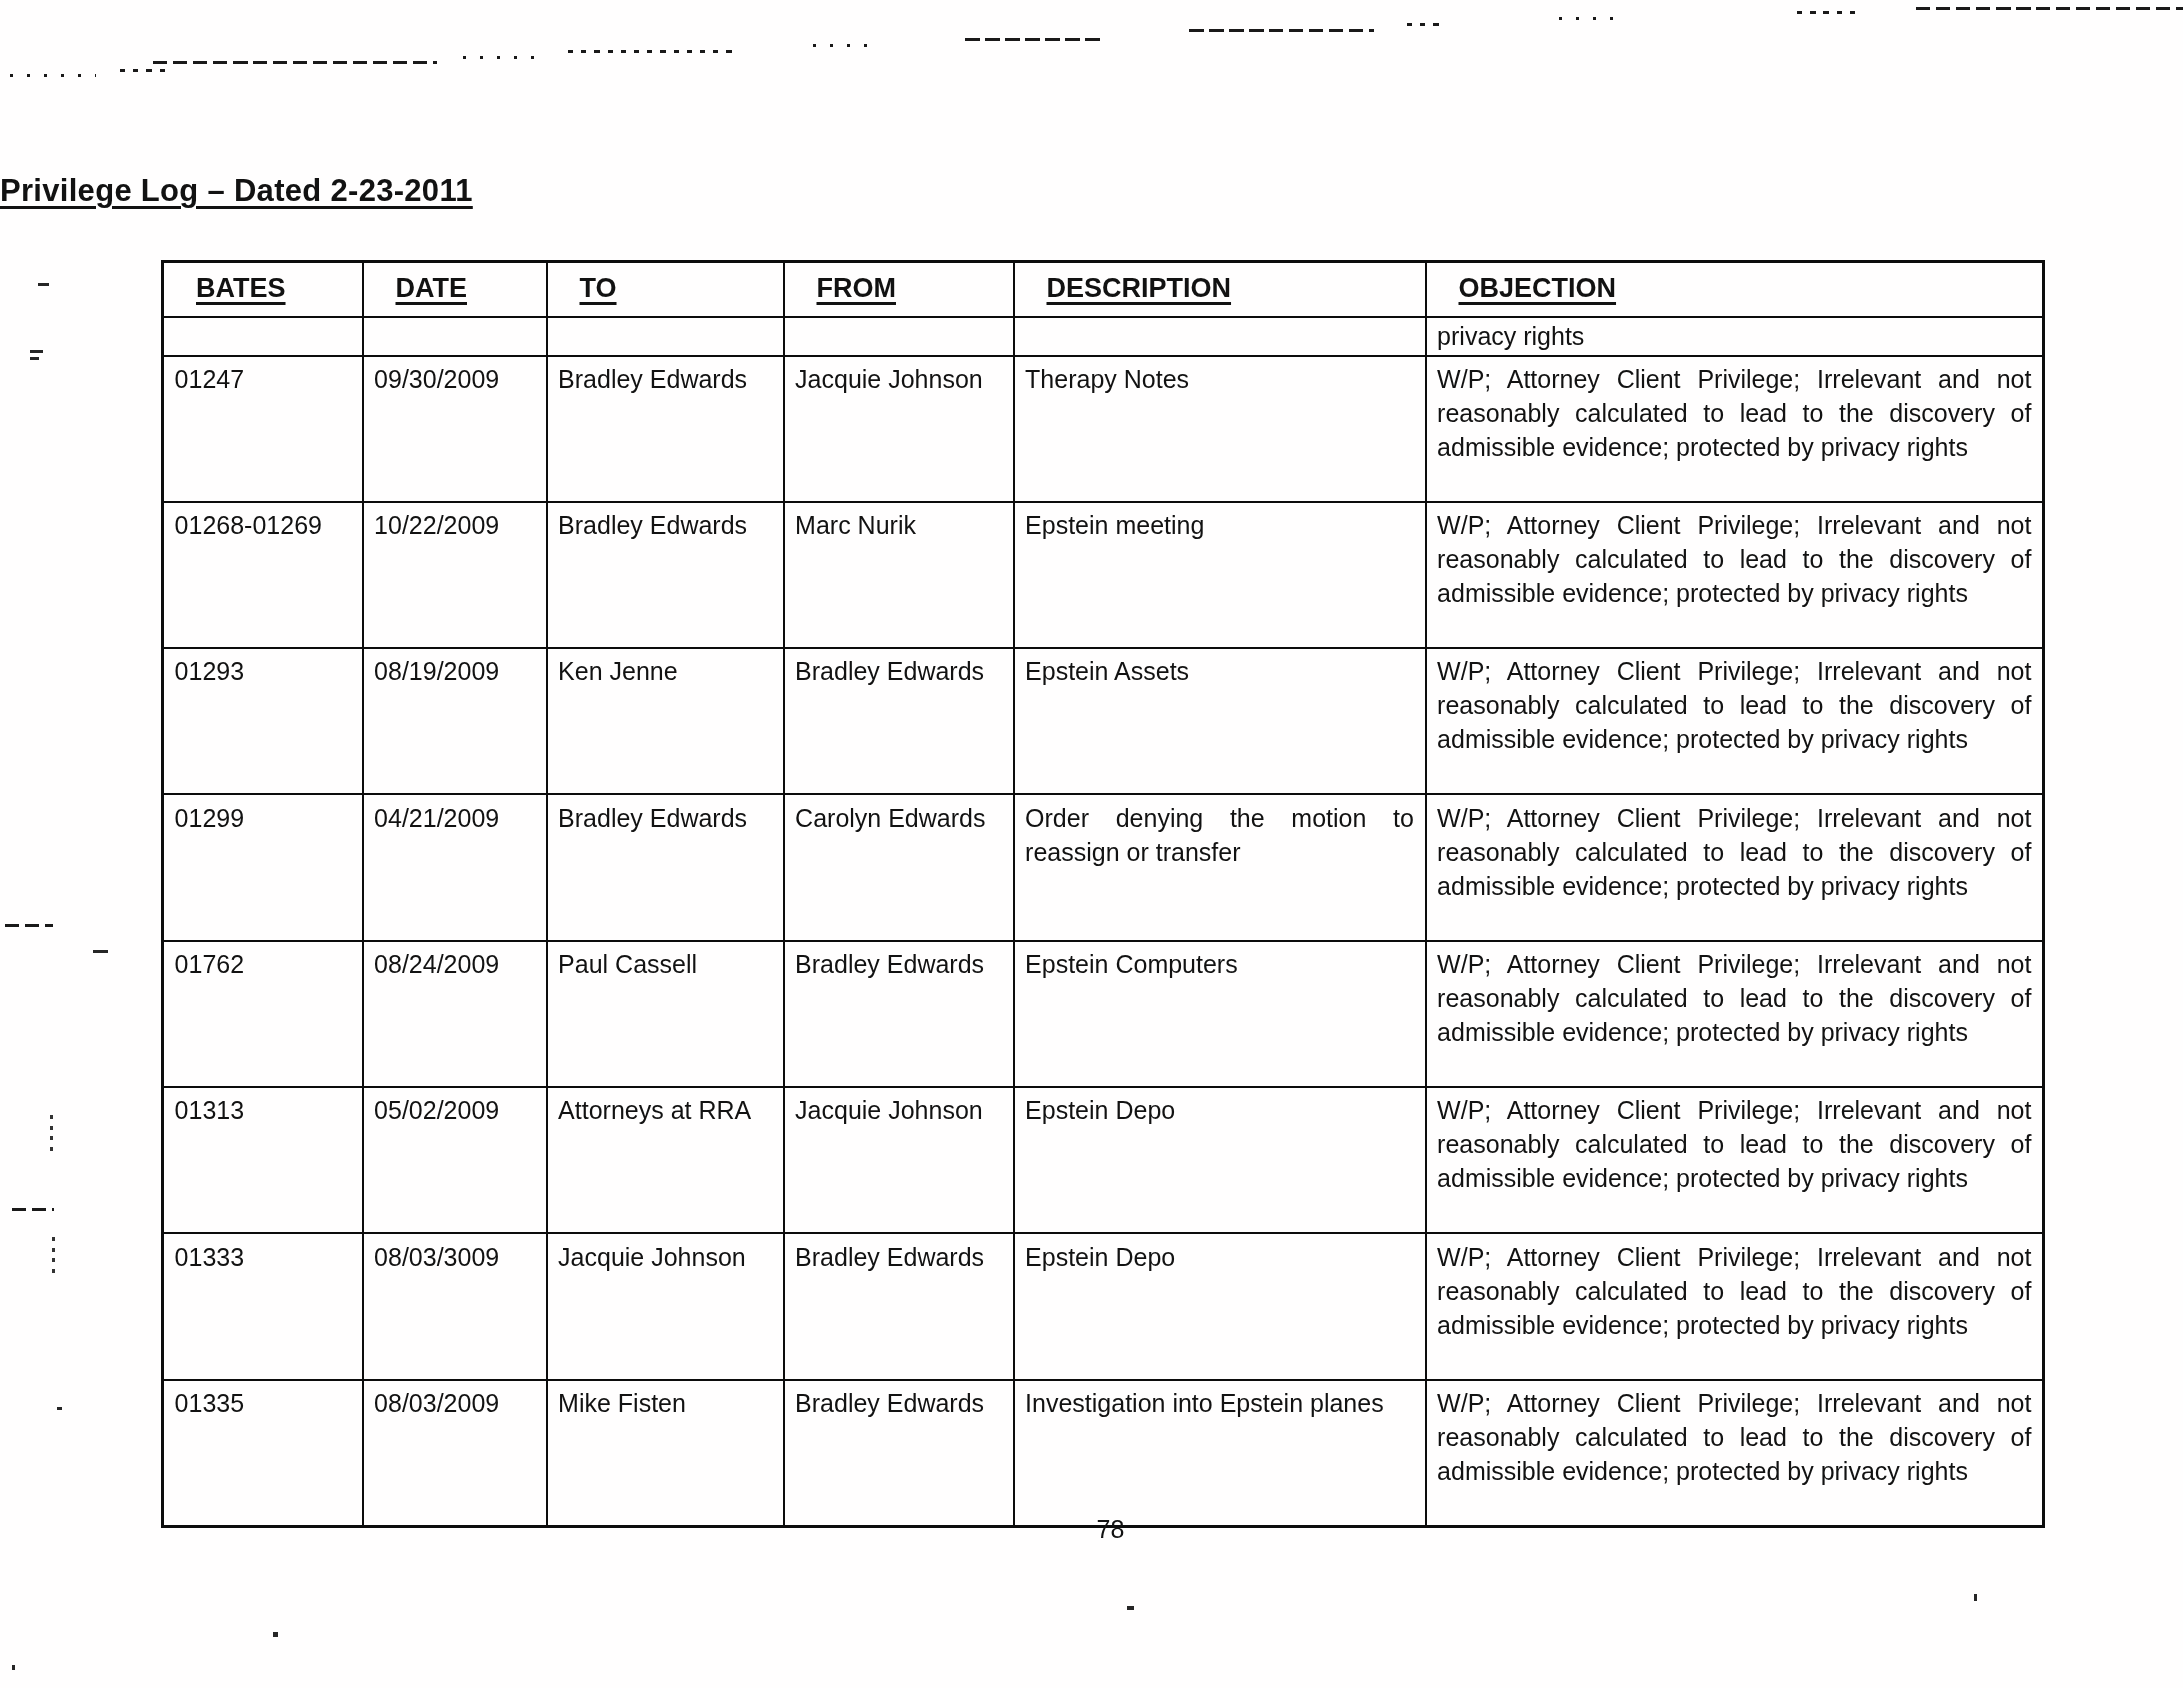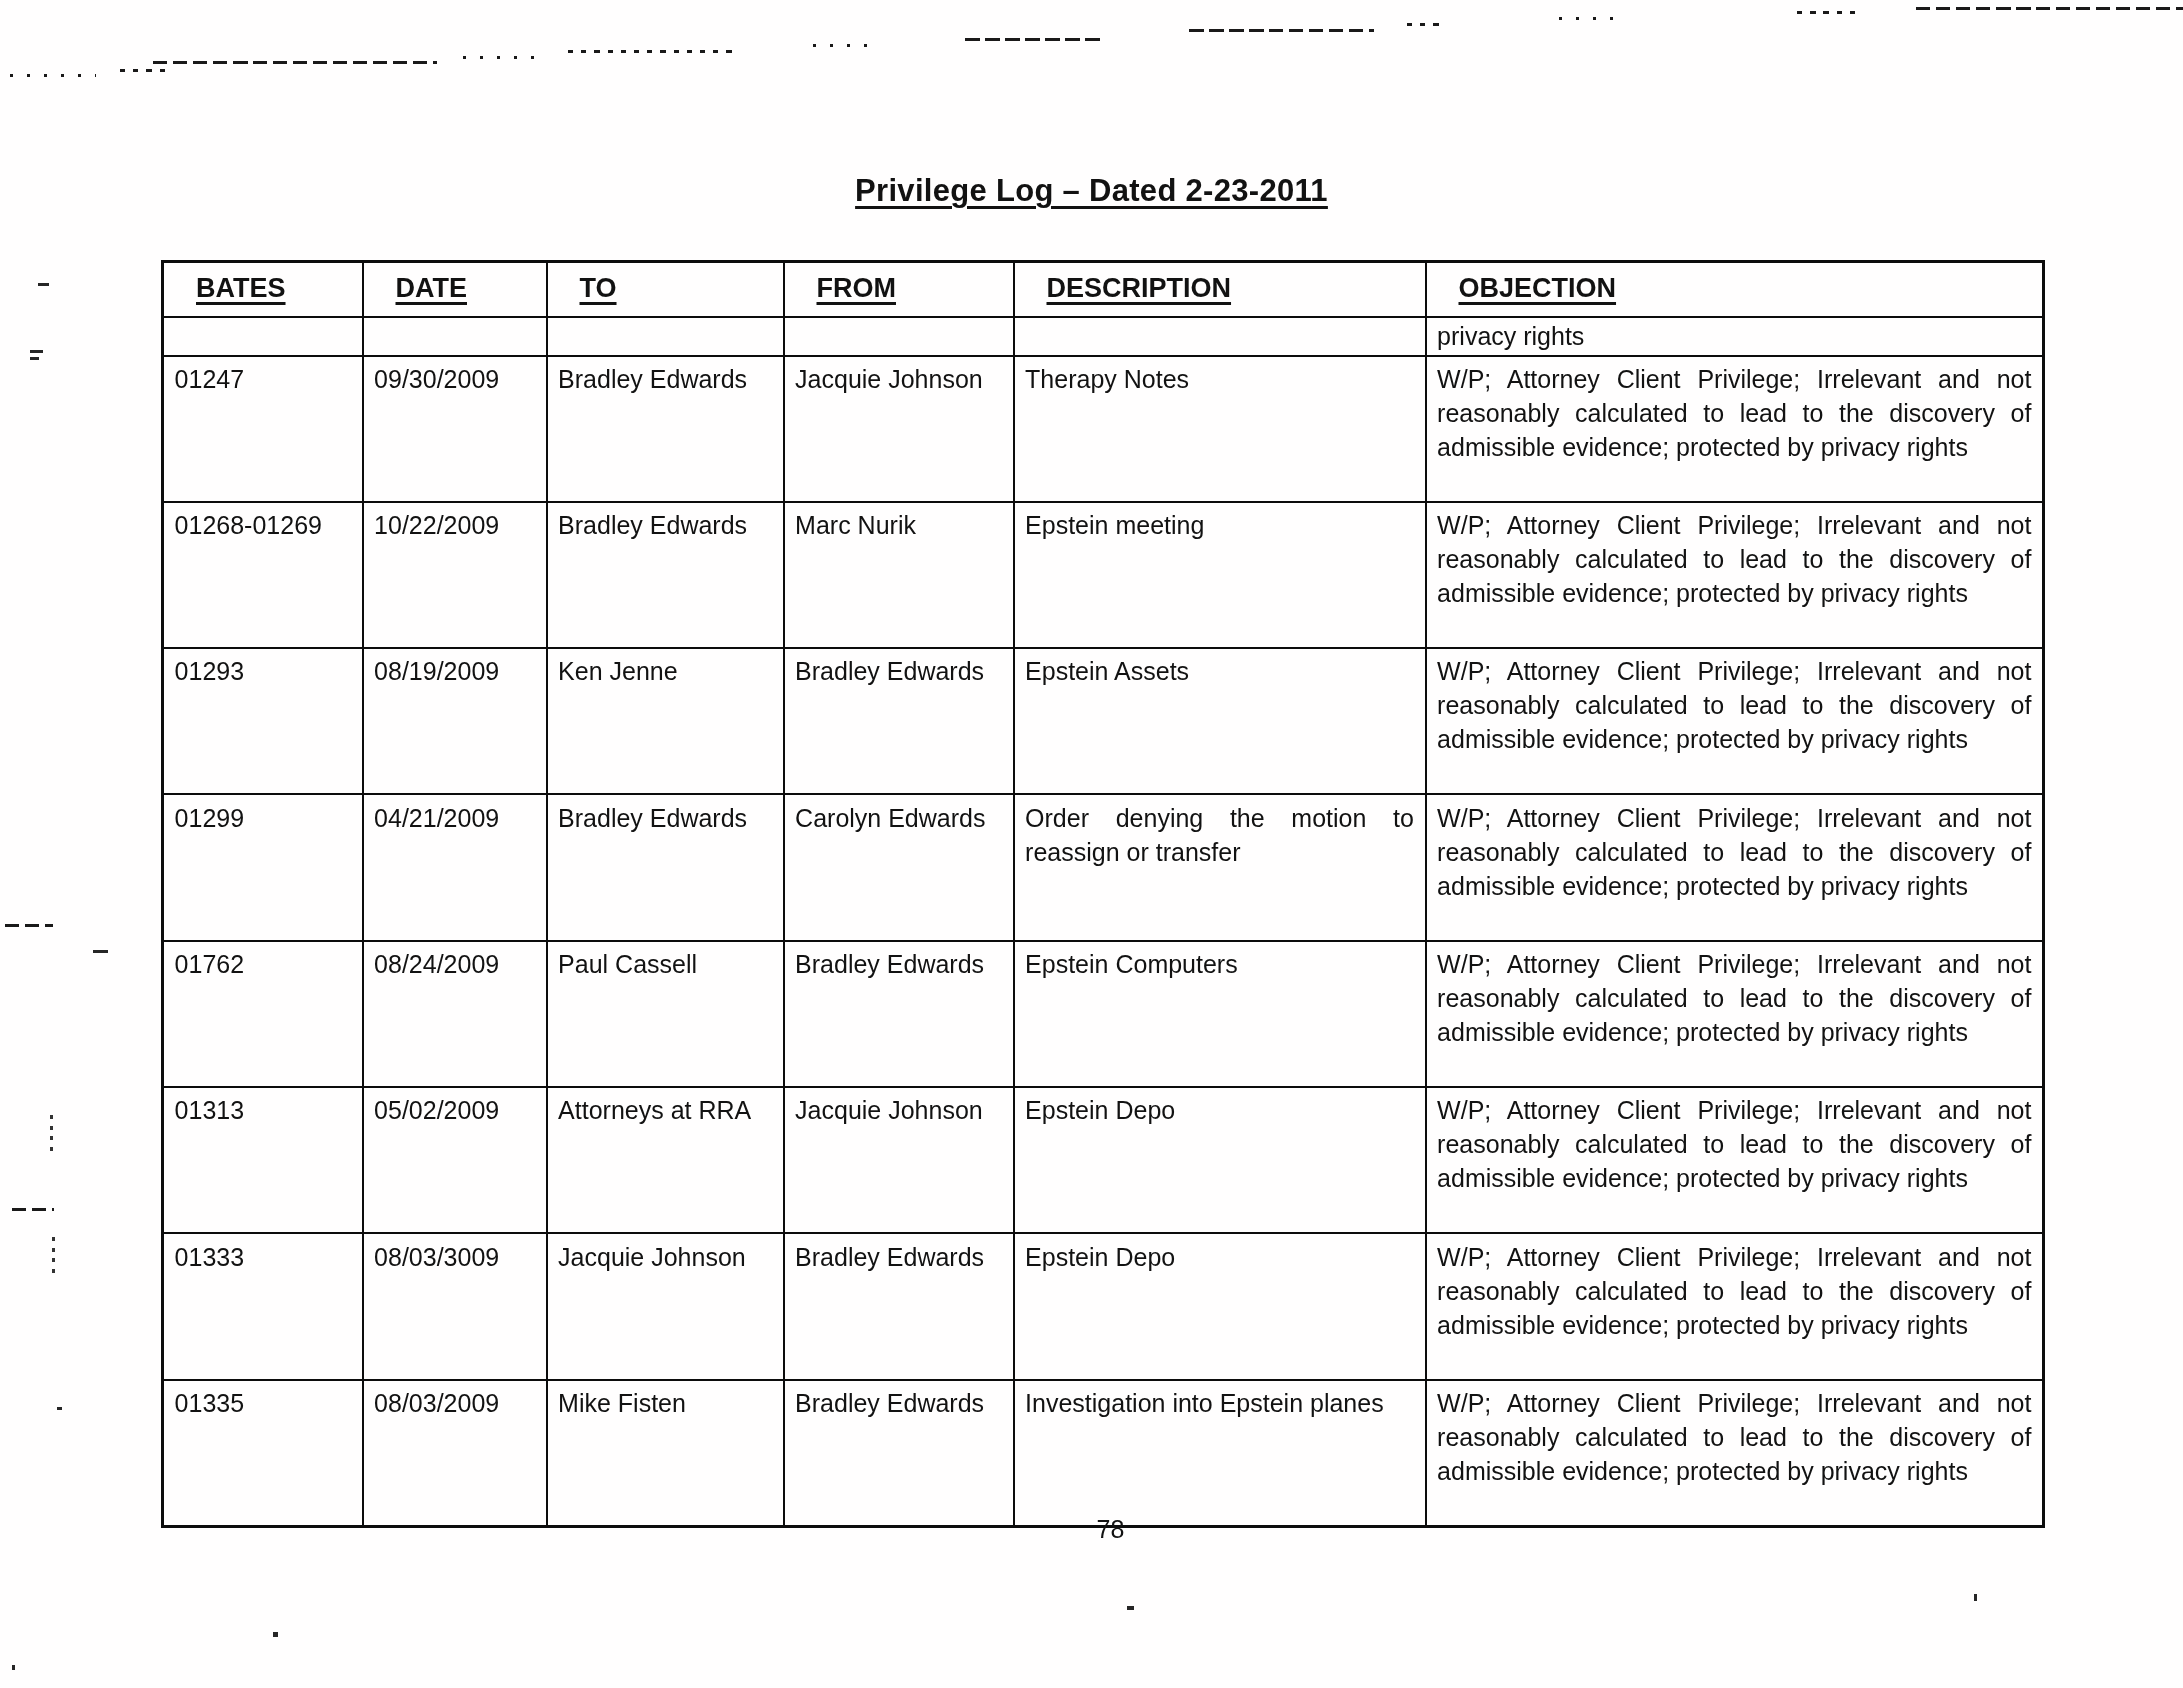--- a/index.html
+++ b/index.html
@@ -16,21 +16,21 @@
   
   .artifact { position: absolute; background: #000; opacity: .85; }
   .dashline { position: absolute; height: 3.3px; opacity: .9; }
   .d1 { background: repeating-linear-gradient(90deg,#000 0 5.3px,transparent 5.3px 13.2px); }
   .d2 { background: repeating-linear-gradient(90deg,#000 0 14.5px,transparent 14.5px 20px); }
   .d3 { background: repeating-linear-gradient(90deg,#000 0 2.6px,transparent 2.6px 17px); }
   .dotcol { position:absolute; width:3.3px; opacity:.8;
     background: repeating-linear-gradient(180deg,#000 0 4px,transparent 4px 10.6px); }
 
   
-  .titles { position: absolute; top: 167px; left: 0; width: 100%; text-align: center; }
+  .titles { position: absolute; top: 167px; left: 0; width: 100%; text-align: left; }
   .title-line {
     font-size: 31px; font-weight: bold; line-height: 48px;
     text-decoration: underline; text-decoration-thickness: 2.6px; text-underline-offset: 4.6px;
     letter-spacing: 0.3px;
   }
 
   
   table.privlog {
     position: absolute; left: 161px; top: 260px;
     width: 1881px; border-collapse: collapse; table-layout: fixed;

